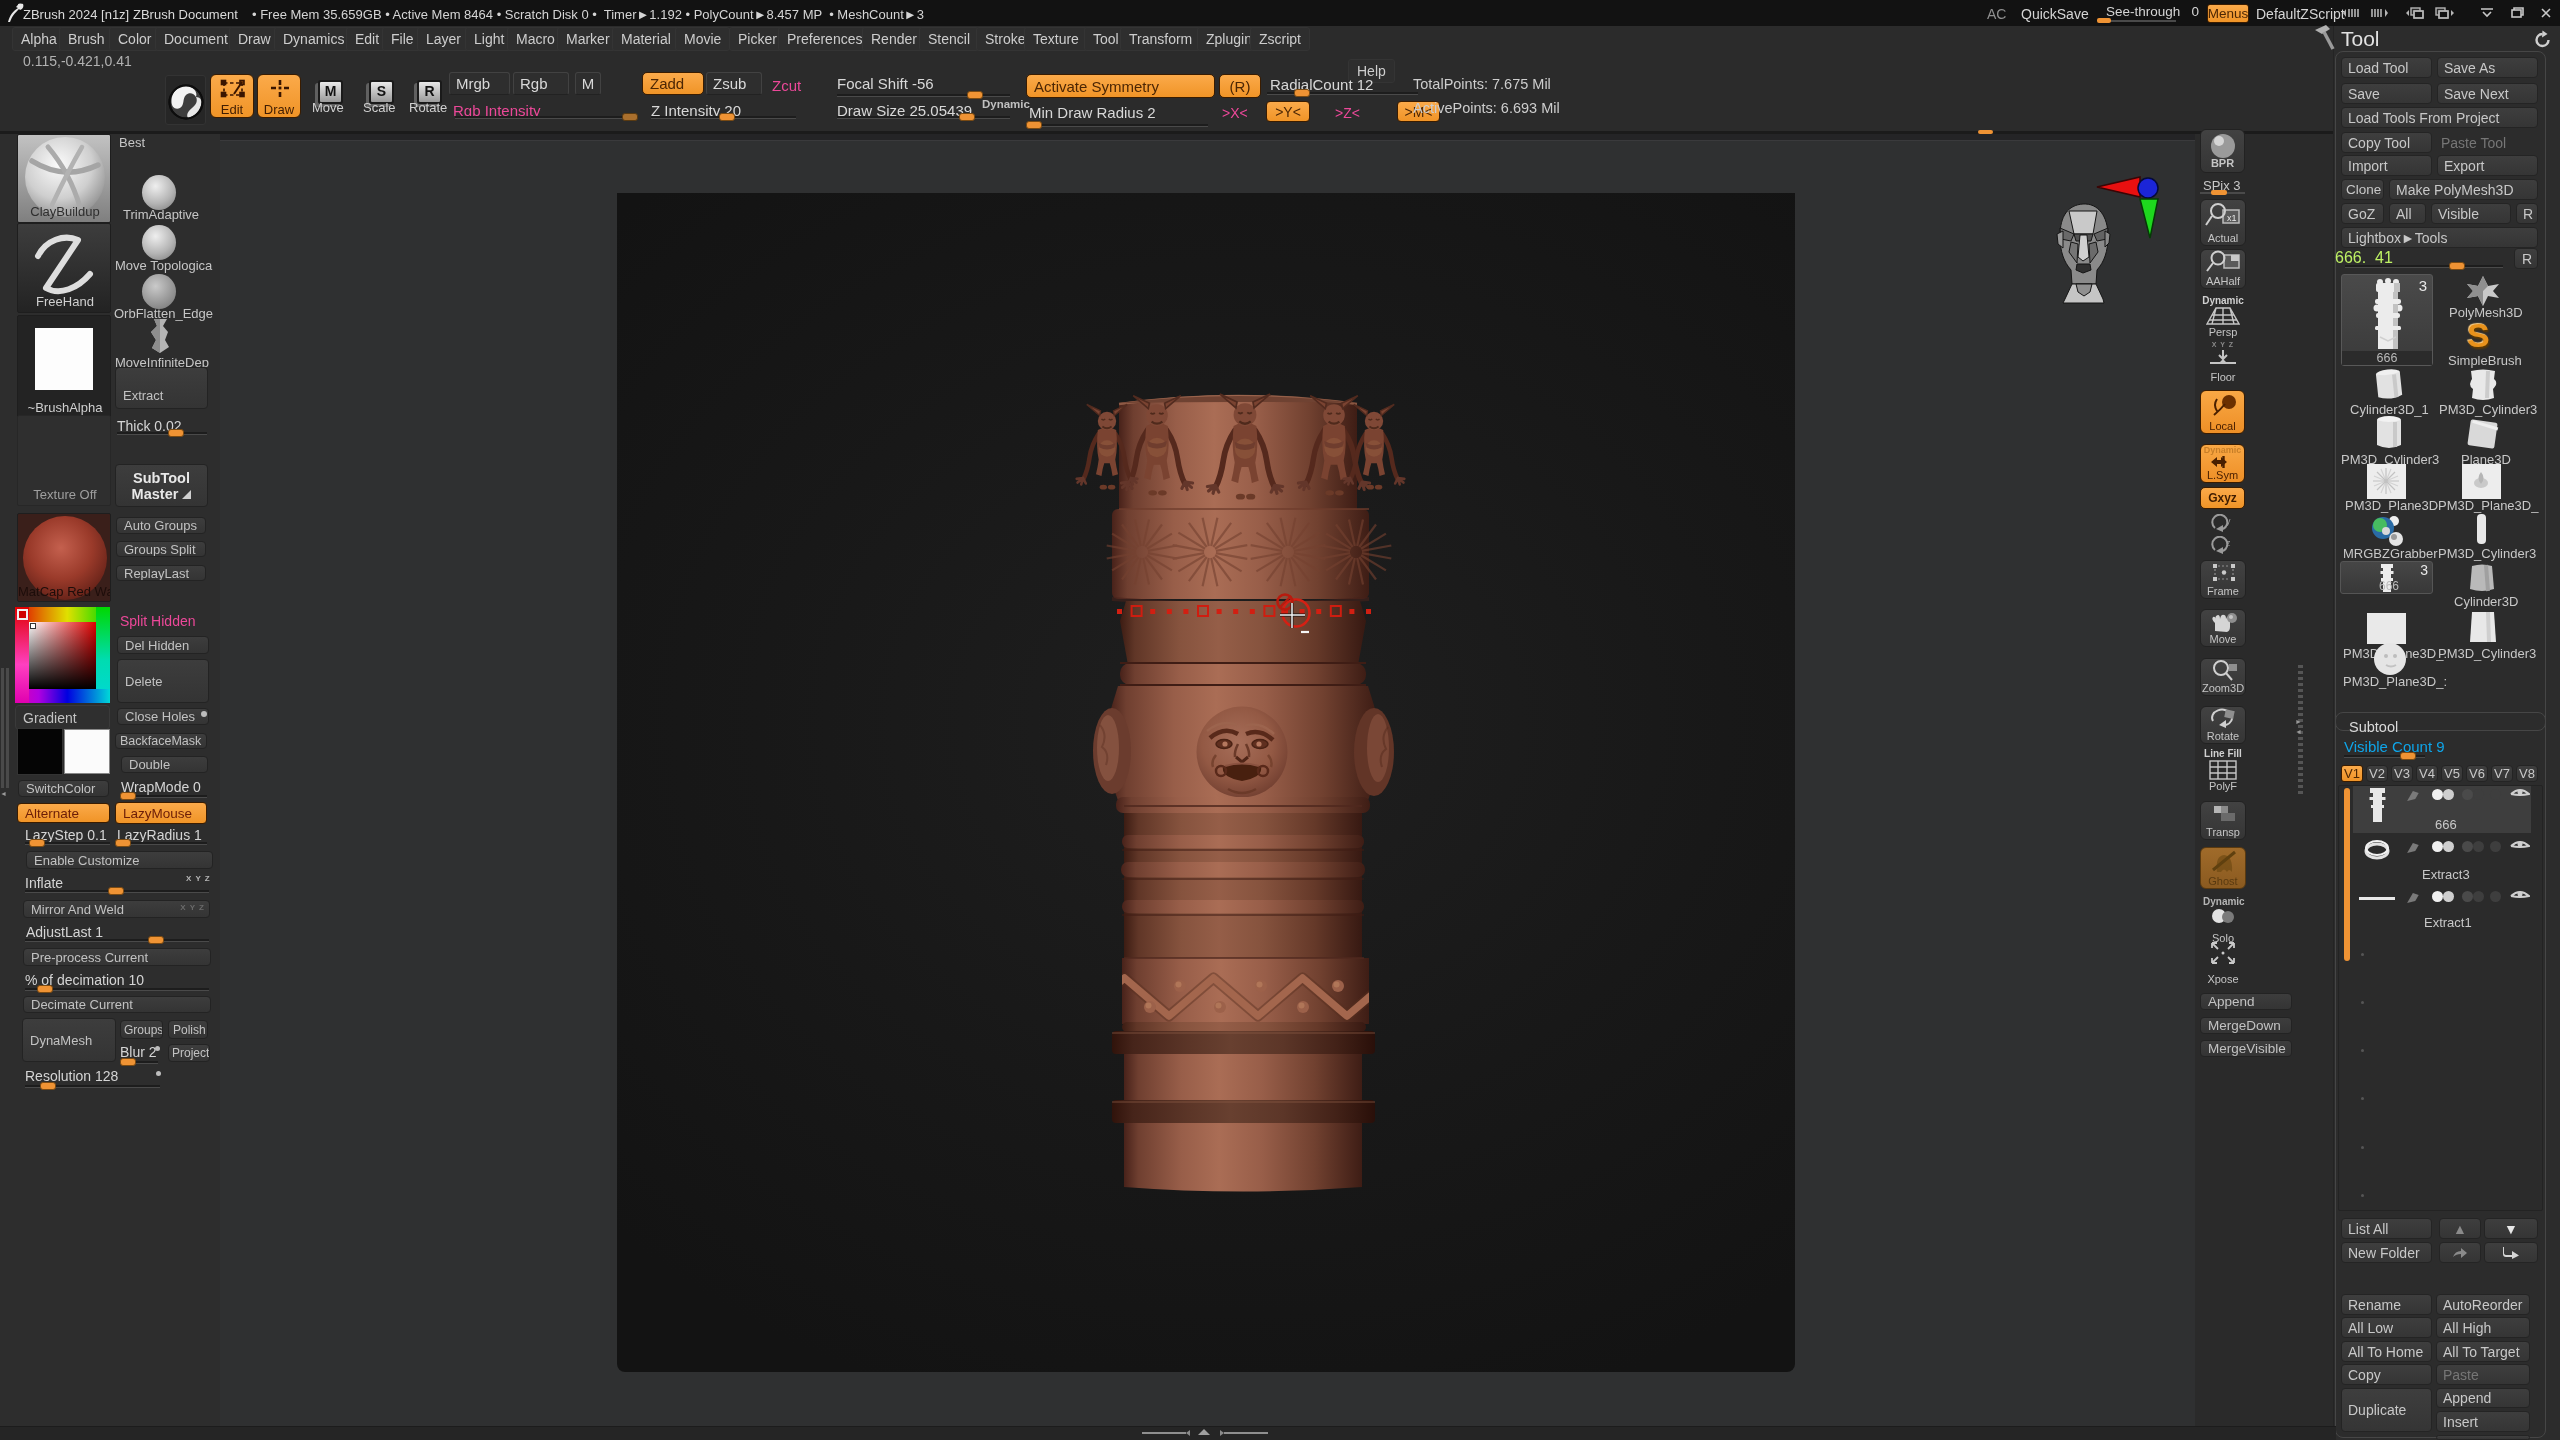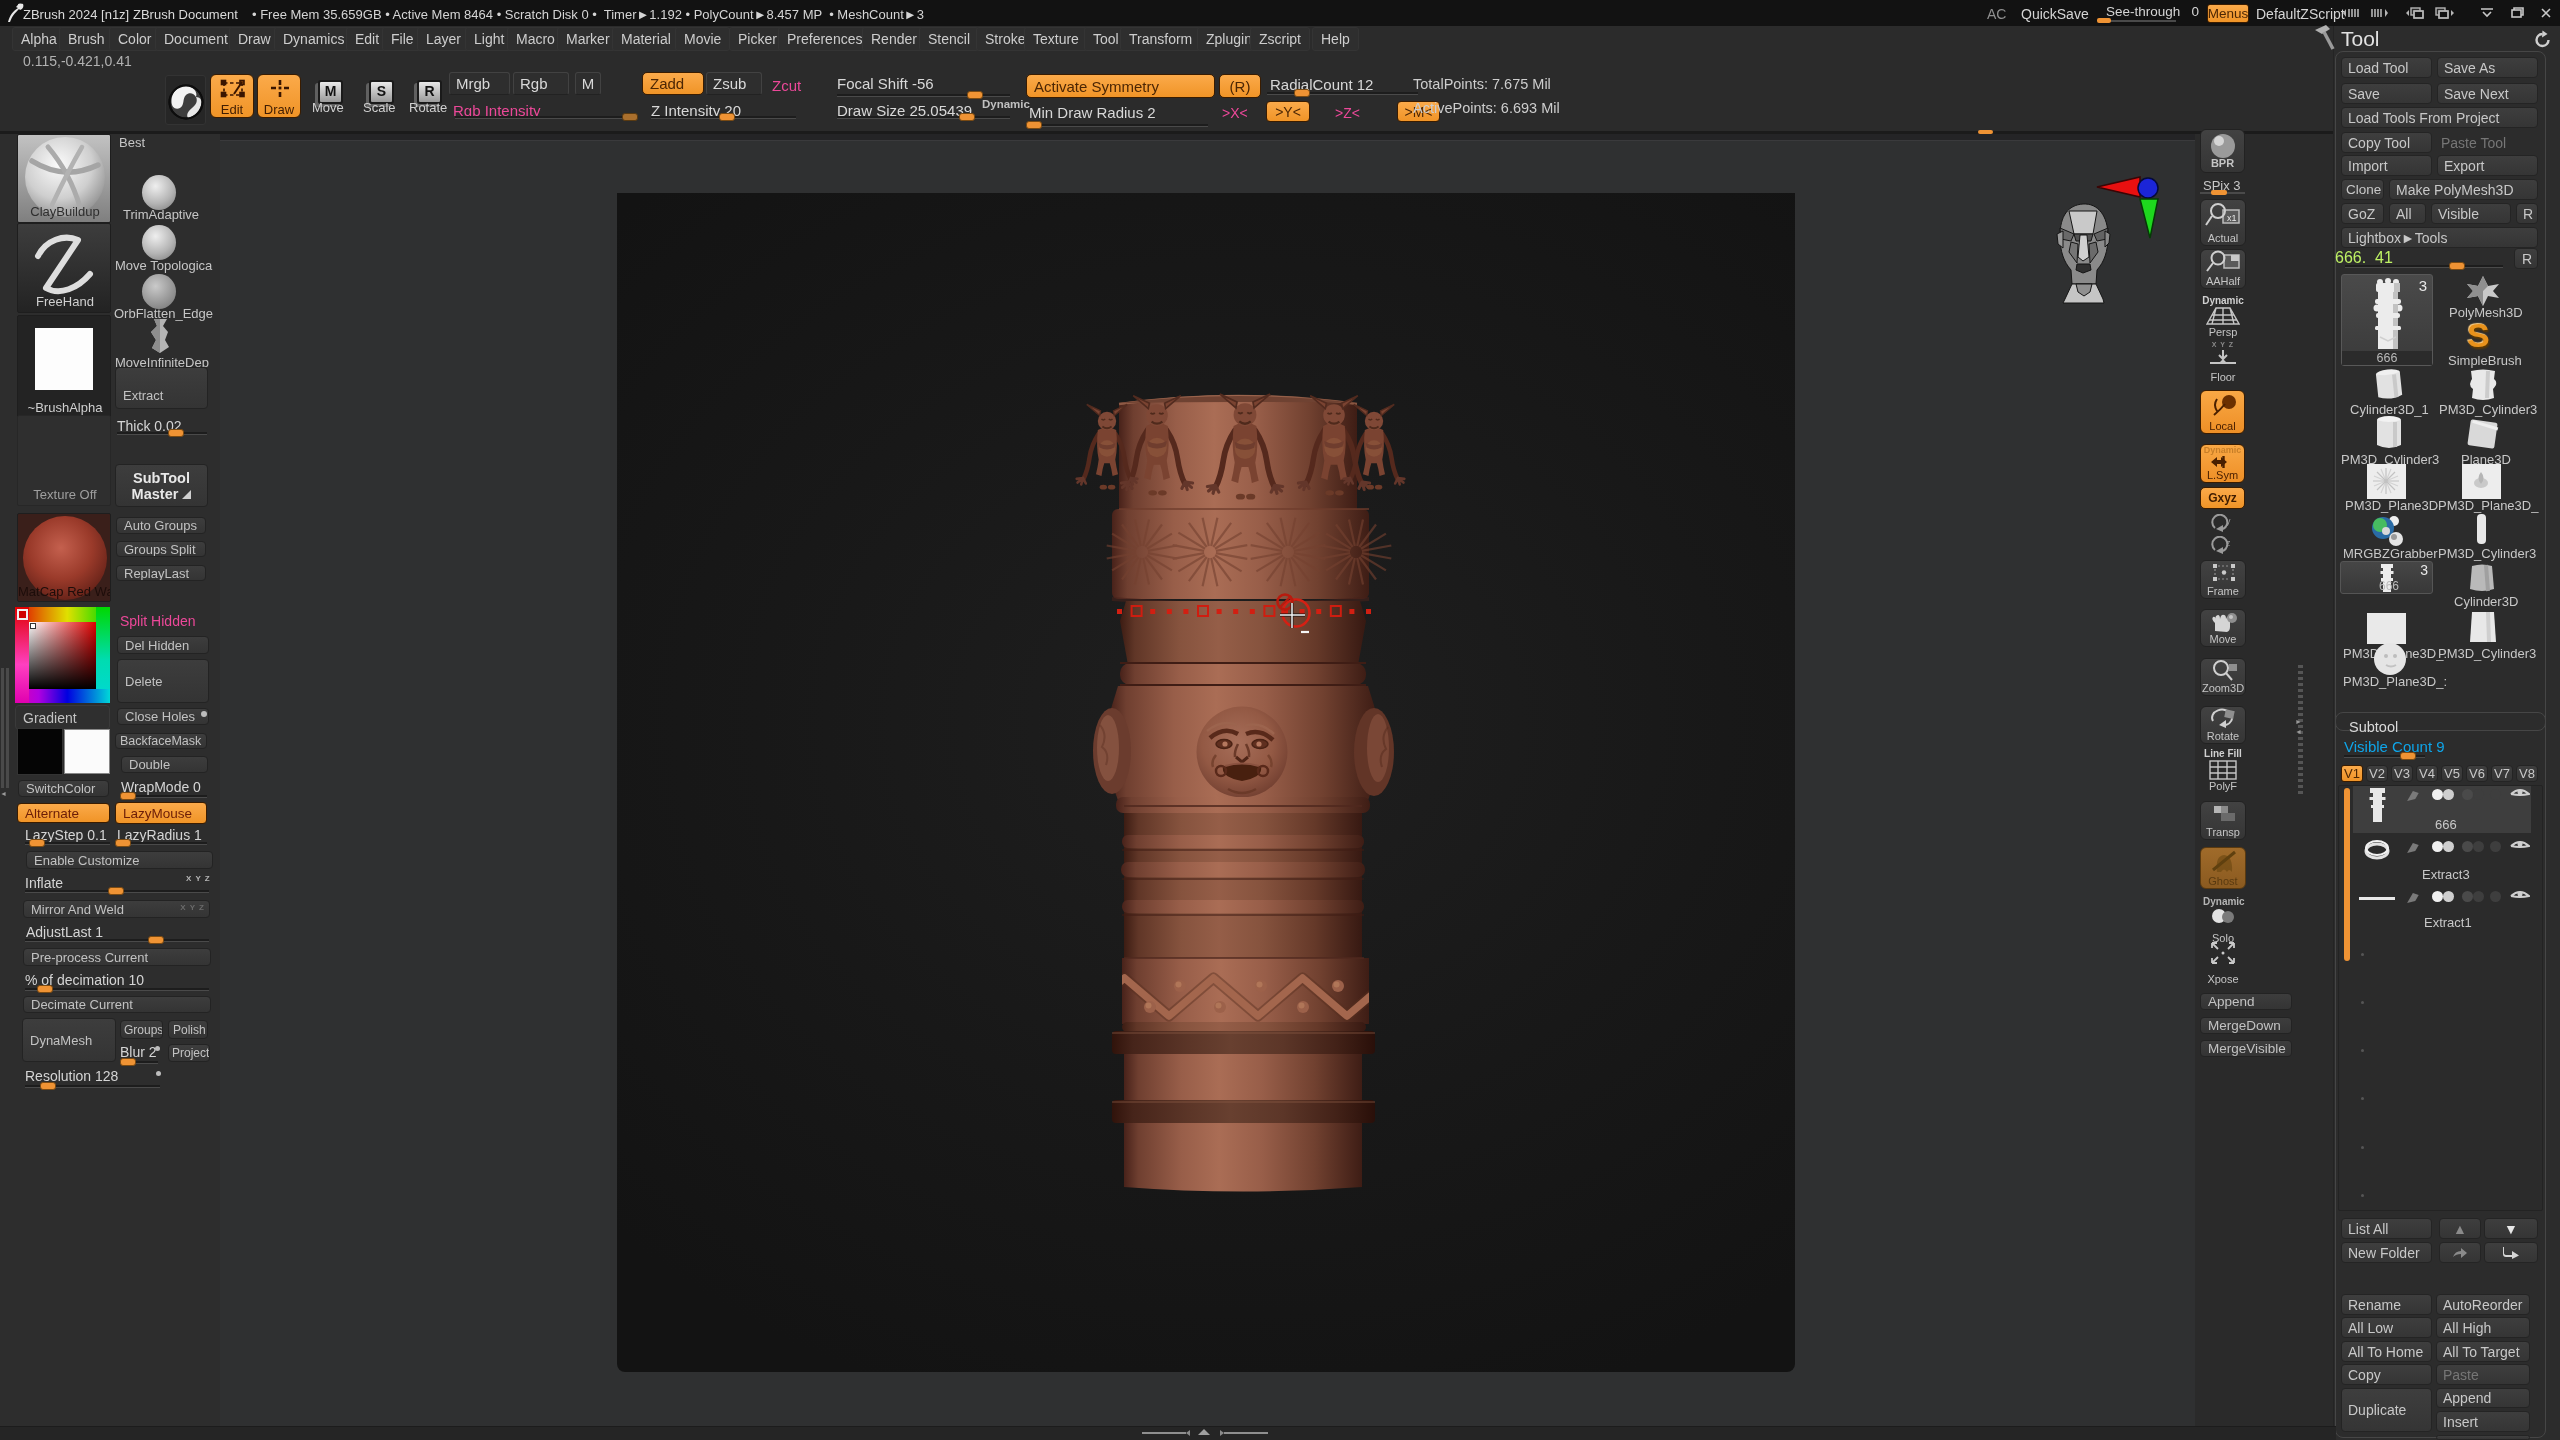--- a/index.html
+++ b/index.html
@@ -118,21 +118,21 @@
       <div class="mi" style="left:737px;">Picker</div>
         <div class="mi" style="left:786px;">Preferences</div>
       <div class="mi" style="left:870px;">Render</div>
         <div class="mi" style="left:927px;">Stencil</div>
       <div class="mi" style="left:984px;">Stroke</div>
         <div class="mi" style="left:1032px;">Texture</div>
       <div class="mi" style="left:1092px;">Tool</div>
         <div class="mi" style="left:1128px;">Transform</div>
       <div class="mi" style="left:1205px;">Zplugin</div>
         <div class="mi" style="left:1258px;">Zscript</div>
-      <div class="mi" style="left:1320px;">Help</div>
+      <div class="mi" style="left:1356px;margin-top:32px;">Help</div>
     </div>
 
     <div class="lbl" style="left:23px;top:27px;font-size:14px;color:#b2b2b2;">0.115,-0.421,0.41</div>
 
     <div class="abs" style="left:165px;top:49px;width:41px;height:50px;background:#262626;border:1px solid #333;border-radius:3px;"></div>
     <svg class="abs" style="left:168px;top:58px;" width="36" height="36" viewBox="0 0 36 36">
       <defs>
         <radialGradient id="matg" cx="40%" cy="32%" r="75%">
           <stop offset="0%" stop-color="#f4f4f4"></stop>
             <stop offset="55%" stop-color="#d9d9d9"></stop>

